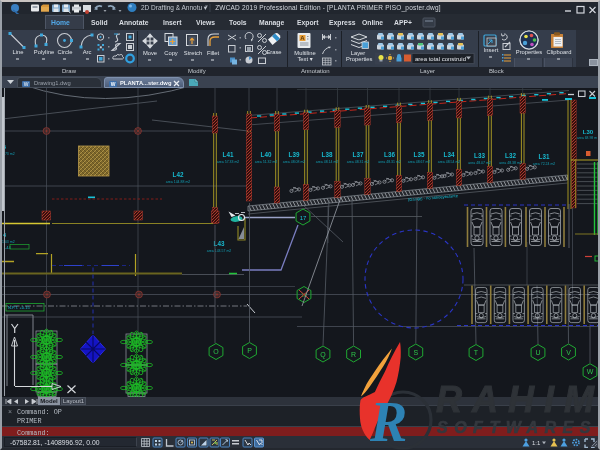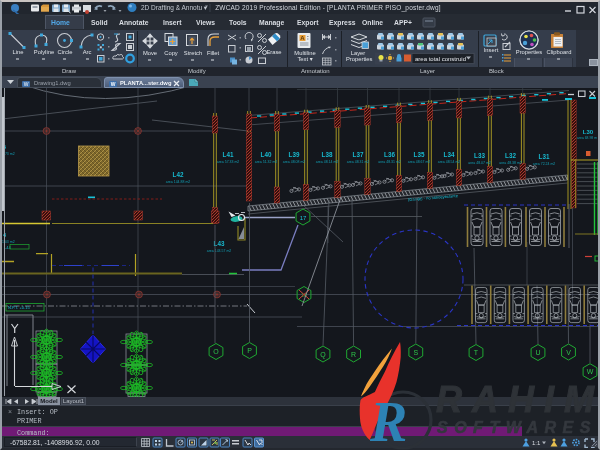--- a/index.html
+++ b/index.html
@@ -23,21 +23,21 @@
 .tile{position:absolute;top:28px;height:37px;background:#3d4554;border-left:1px solid #4a5263;border-right:1px solid #2c323e}
 
 #tabbar{position:absolute;left:0;top:74px;width:596px;height:12px;background:#3a4250}
 .dtab{position:absolute;top:1px;height:11px;border-radius:3px 6px 0 0;font-size:5.8px}
 
 #canvas{position:absolute;left:0;top:86px;width:596px;height:309px;background:#14171d;overflow:hidden}
 
 #modelbar{position:absolute;left:0;top:395px;width:596px;height:8px;background:#2d323b;color:#c6cad1;font-size:6px}
 
 #cmd{position:absolute;left:0;top:403px;width:596px;height:31px;background:#1d2127;border-top:1px solid #3a404a;color:#b5bbc3;font-size:6.8px;font-family:"Liberation Mono",monospace}
-#cmdline{position:absolute;left:0;top:20px;width:520px;height:11px;background:#701a75;border-top:1px solid #3a404a}
+#cmdline{position:absolute;left:0;top:20px;width:596px;height:11px;background:#7f1d1d;border-top:1px solid #3a404a}
 
 #status{position:absolute;left:0;top:434px;width:596px;height:12px;background:#2a2f38;color:#dadee4;font-size:6.8px}
 #wm{position:absolute;left:0;top:0;width:600px;height:450px;pointer-events:none}
 </style></head>
 <body>
 <div id="win">
 
 <div id="titlebar">
  <svg class="abs" style="left:0;top:0" width="596" height="12" viewBox="0 0 596 12">
   <circle cx="13" cy="6" r="4" fill="#3a7fc1"></circle>
@@ -942,21 +942,21 @@
         <path d="M13,0 l-4,2.5 l4,2.5 z" fill="#c8ccd2"></path>
         <path d="M20,0 l4,2.5 l-4,2.5 z" fill="#c8ccd2"></path>
         <path d="M27,0 l4,2.5 l-4,2.5 z M32,0 v5" fill="#c8ccd2" stroke="#c8ccd2" stroke-width=".8"></path>
       </svg>
  <div class="abs" style="left:36px;top:0;width:22px;height:8px;background:#8b93a1;color:#15181d;font-weight:bold;text-align:center;line-height:8px">Model</div>
  <div class="abs" style="left:59px;top:0;width:25px;height:8px;background:#3a404b;border:1px solid #4a515d;color:#b9bec6;text-align:center;line-height:7px">Layout1</div>
 </div>
 
 <div id="cmd">
  <div class="abs" style="left:6px;top:2px;color:#8a9099">×</div>
- <div class="abs" style="left:15px;top:2px">Insert: OP</div>
+ <div class="abs" style="left:15px;top:2px">Command: OP</div>
  <div class="abs" style="left:15px;top:11px">PRIMER</div>
  <div id="cmdline">
         <div class="abs" style="left:15px;top:2px">Command:</div>
       </div>
 </div>
 
 <div id="status">
  <div class="abs" style="left:2px;top:1px;width:133px;height:10px;background:#232831;border:1px solid #1a1e25;border-right-color:#3d434e"></div>
  <div class="abs" style="left:8px;top:2.5px">-67582.81, -1408996.92, 0.00</div>
  <svg class="abs" style="left:138px;top:1px" width="130" height="11" viewBox="0 0 130 11">

